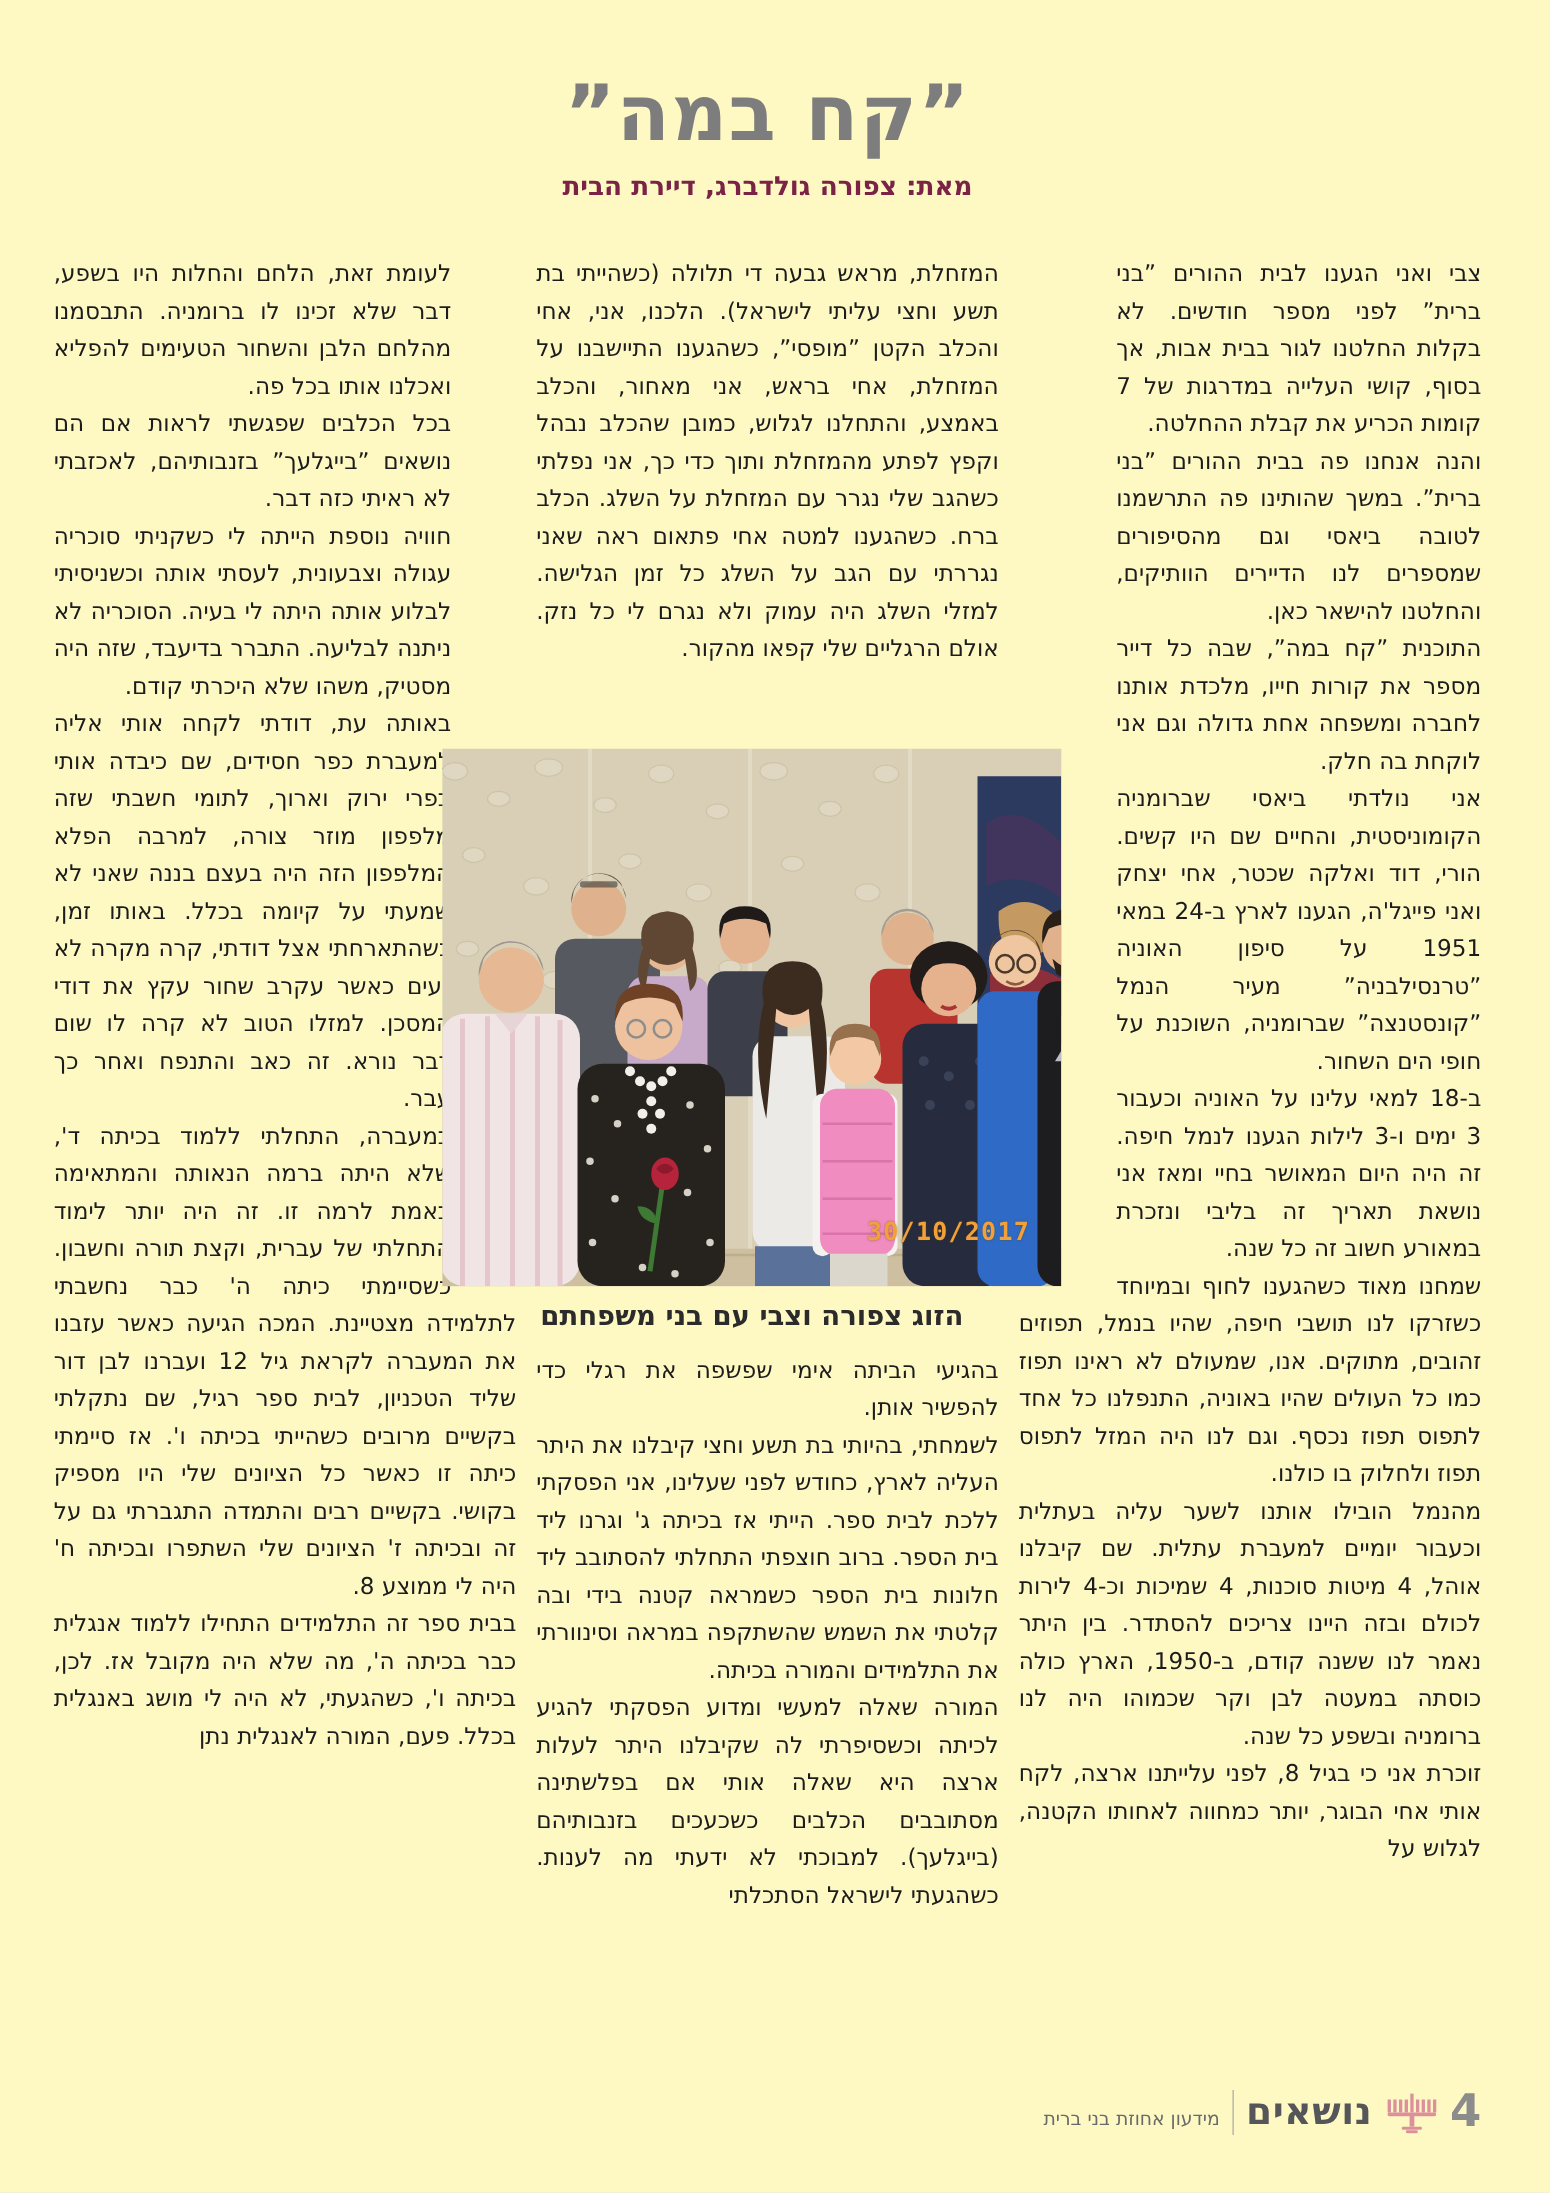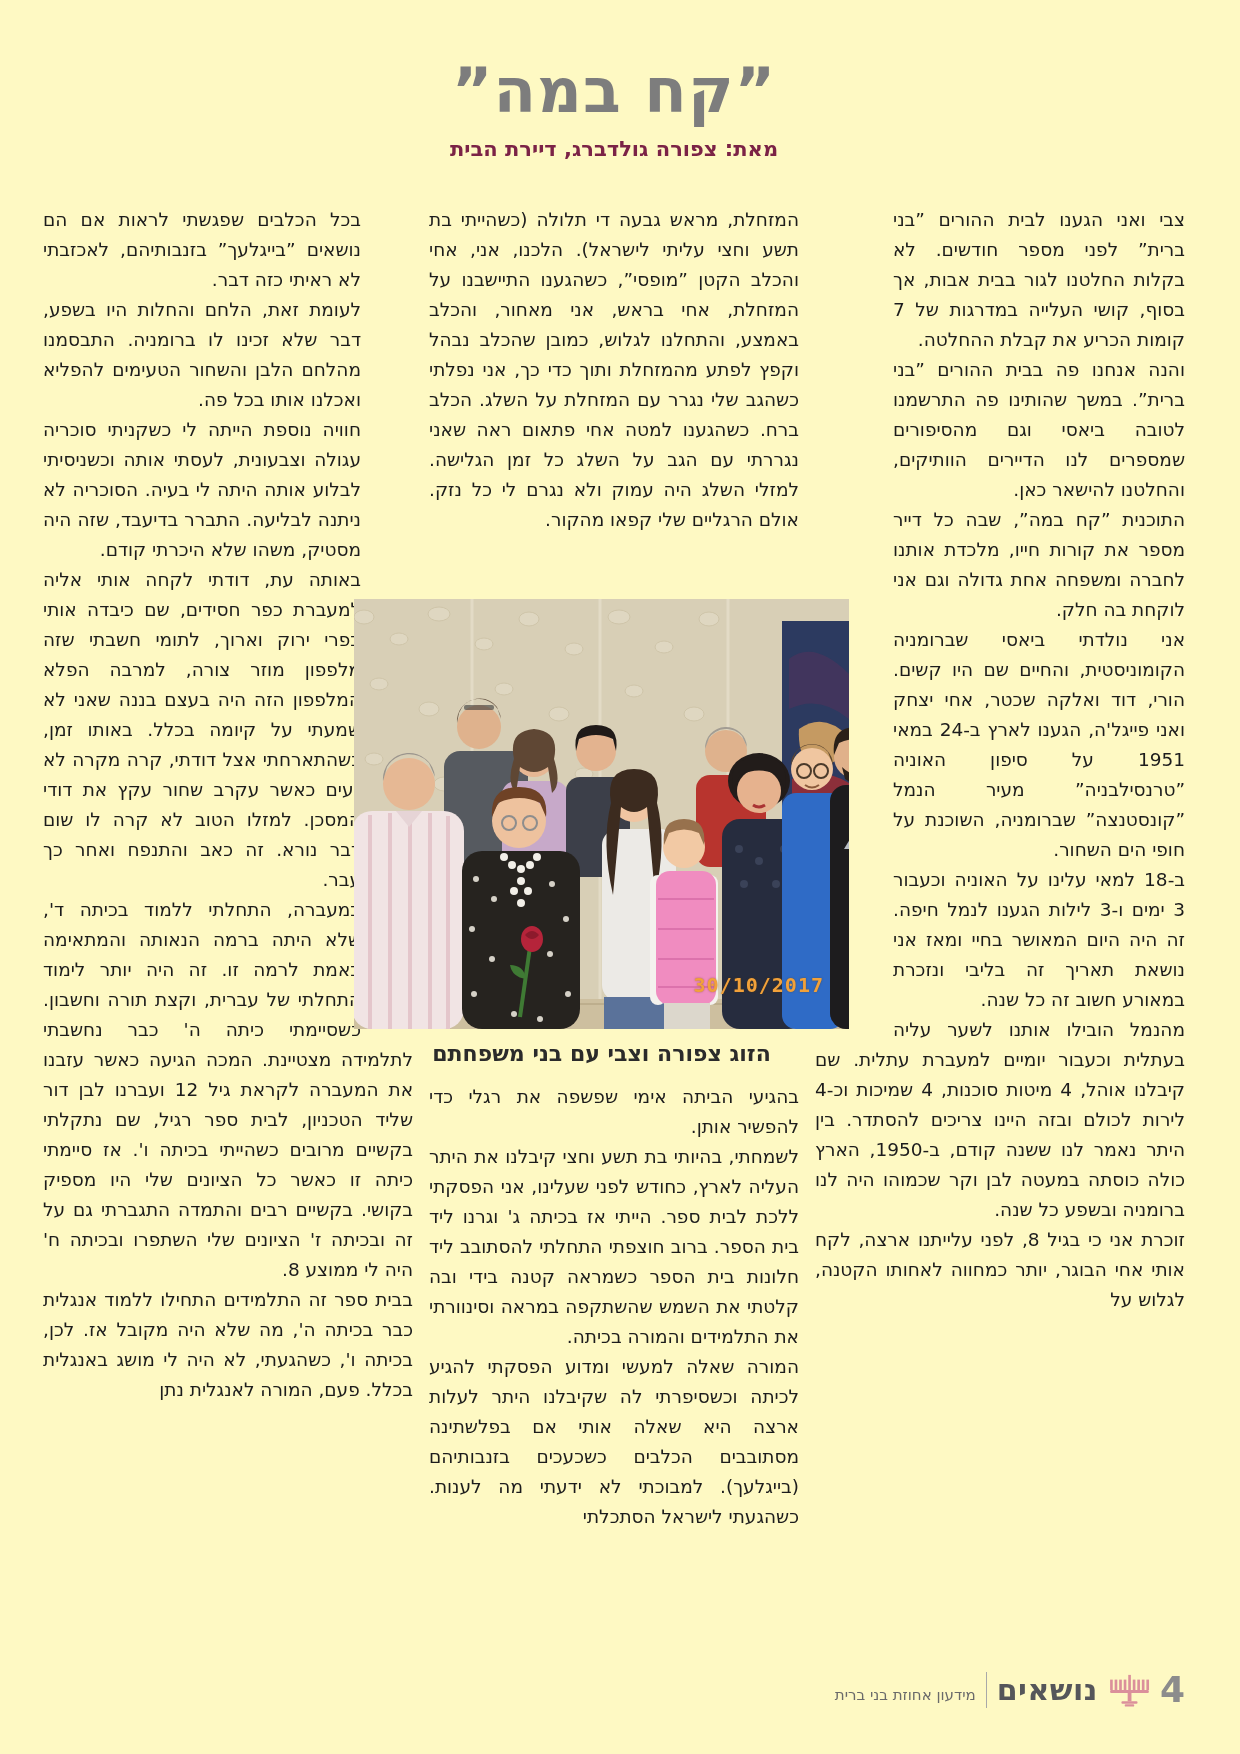--- a/index.html
+++ b/index.html
@@ -82,20 +82,21 @@
 
   <div class="columns">
 
     <div class="col">
       <div class="spacer-left"></div>
       <p>צבי ואני הגענו לבית ההורים ”בני ברית” לפני מספר חודשים. לא בקלות החלטנו לגור בבית אבות, אך בסוף, קושי העלייה במדרגות של 7 קומות הכריע את קבלת ההחלטה.</p>
       <p>והנה אנחנו פה בבית ההורים ”בני ברית”. במשך שהותינו פה התרשמנו לטובה ביאסי וגם מהסיפורים שמספרים לנו הדיירים הוותיקים, והחלטנו להישאר כאן.</p>
       <p>התוכנית ”קח במה”, שבה כל דייר מספר את קורות חייו, מלכדת אותנו לחברה ומשפחה אחת גדולה וגם אני לוקחת בה חלק.</p>
       <p>אני נולדתי ביאסי שברומניה הקומוניסטית, והחיים שם היו קשים. הורי, דוד ואלקה שכטר, אחי יצחק ואני פייגל'ה, הגענו לארץ ב-24 במאי 1951 על סיפון האוניה ”טרנסילבניה” מעיר הנמל ”קונסטנצה” שברומניה, השוכנת על חופי הים השחור.</p>
       <p>ב-18 למאי עלינו על האוניה וכעבור 3 ימים ו-3 לילות הגענו לנמל חיפה. זה היה היום המאושר בחיי ומאז אני נושאת תאריך זה בליבי ונזכרת במאורע חשוב זה כל שנה.</p>
+      <p>שמחנו מאוד כשהגענו לחוף ובמיוחד כשזרקו לנו תושבי חיפה, שהיו בנמל, תפוזים זהובים, מתוקים. אנו, שמעולם לא ראינו תפוז כמו כל העולים שהיו באוניה, התנפלנו כל אחד לתפוס תפוז נכסף. וגם לנו היה המזל לתפוס תפוז ולחלוק בו כולנו.</p>
       <p>מהנמל הובילו אותנו לשער עליה בעתלית וכעבור יומיים למעברת עתלית. שם קיבלנו אוהל, 4 מיטות סוכנות, 4 שמיכות וכ-4 לירות לכולם ובזה היינו צריכים להסתדר. בין היתר נאמר לנו ששנה קודם, ב-1950, הארץ כולה כוסתה במעטה לבן וקר שכמוהו היה לנו ברומניה ובשפע כל שנה.</p>
       <p>זוכרת אני כי בגיל 8, לפני עלייתנו ארצה, לקח אותי אחי הבוגר, יותר כמחווה לאחותו הקטנה, לגלוש על</p>
     </div>
 
     <div class="col">
       <p class="first-par">המזחלת, מראש גבעה די תלולה (כשהייתי בת תשע וחצי עליתי לישראל). הלכנו, אני, אחי והכלב הקטן ”מופסי”, כשהגענו התיישבנו על המזחלת, אחי בראש, אני מאחור, והכלב באמצע, והתחלנו לגלוש, כמובן שהכלב נבהל וקפץ לפתע מהמזחלת ותוך כדי כך, אני נפלתי כשהגב שלי נגרר עם המזחלת על השלג. הכלב ברח. כשהגענו למטה אחי פתאום ראה שאני נגררתי עם הגב על השלג כל זמן הגלישה. למזלי השלג היה עמוק ולא נגרם לי כל נזק. אולם הרגליים שלי קפאו מהקור.</p>
 
       <div class="photo-block">
         <div class="photo-frame">
           <svg viewBox="0 0 515 430" preserveAspectRatio="xMidYMid slice">
@@ -264,22 +265,22 @@
         <div class="photo-caption">הזוג צפורה וצבי עם בני משפחתם</div>
       </div>
 
       <p>בהגיעי הביתה אימי שפשפה את רגלי כדי להפשיר אותן.</p>
       <p>לשמחתי, בהיותי בת תשע וחצי קיבלנו את היתר העליה לארץ, כחודש לפני שעלינו, אני הפסקתי ללכת לבית ספר. הייתי אז בכיתה ג' וגרנו ליד בית הספר. ברוב חוצפתי התחלתי להסתובב ליד חלונות בית הספר כשמראה קטנה בידי ובה קלטתי את השמש שהשתקפה במראה וסינוורתי את התלמידים והמורה בכיתה.</p>
       <p>המורה שאלה למעשי ומדוע הפסקתי להגיע לכיתה וכשסיפרתי לה שקיבלנו היתר לעלות ארצה היא שאלה אותי אם בפלשתינה מסתובבים הכלבים כשכעכים בזנבותיהם (בייגלעך). למבוכתי לא ידעתי מה לענות. כשהגעתי לישראל הסתכלתי</p>
     </div>
 
     <div class="col">
       <div class="spacer-right"></div>
+      <p>לעומת זאת, הלחם והחלות היו בשפע, דבר שלא זכינו לו ברומניה. התבסמנו מהלחם הלבן והשחור הטעימים להפליא ואכלנו אותו בכל פה.</p>
       <p>בכל הכלבים שפגשתי לראות אם הם נושאים ”בייגלעך” בזנבותיהם, לאכזבתי לא ראיתי כזה דבר.</p>
-      <p>לעומת זאת, הלחם והחלות היו בשפע, דבר שלא זכינו לו ברומניה. התבסמנו מהלחם הלבן והשחור הטעימים להפליא ואכלנו אותו בכל פה.</p>
       <p>חוויה נוספת הייתה לי כשקניתי סוכריה עגולה וצבעונית, לעסתי אותה וכשניסיתי לבלוע אותה היתה לי בעיה. הסוכריה לא ניתנה לבליעה. התברר בדיעבד, שזה היה מסטיק, משהו שלא היכרתי קודם.</p>
       <p>באותה עת, דודתי לקחה אותי אליה למעברת כפר חסידים, שם כיבדה אותי בפרי ירוק וארוך, לתומי חשבתי שזה מלפפון מוזר צורה, למרבה הפלא המלפפון הזה היה בעצם בננה שאני לא שמעתי על קיומה בכלל. באותו זמן, כשהתארחתי אצל דודתי, קרה מקרה לא נעים כאשר עקרב שחור עקץ את דודי המסכן. למזלו הטוב לא קרה לו שום דבר נורא. זה כאב והתנפח ואחר כך עבר.</p>
       <p>במעברה, התחלתי ללמוד בכיתה ד', שלא היתה ברמה הנאותה והמתאימה באמת לרמה זו. זה היה יותר לימוד התחלתי של עברית, וקצת תורה וחשבון. כשסיימתי כיתה ה' כבר נחשבתי לתלמידה מצטיינת. המכה הגיעה כאשר עזבנו את המעברה לקראת גיל 12 ועברנו לבן דור שליד הטכניון, לבית ספר רגיל, שם נתקלתי בקשיים מרובים כשהייתי בכיתה ו'. אז סיימתי כיתה זו כאשר כל הציונים שלי היו מספיק בקושי. בקשיים רבים והתמדה התגברתי גם על זה ובכיתה ז' הציונים שלי השתפרו ובכיתה ח' היה לי ממוצע 8.</p>
       <p>בבית ספר זה התלמידים התחילו ללמוד אנגלית כבר בכיתה ה', מה שלא היה מקובל אז. לכן, בכיתה ו', כשהגעתי, לא היה לי מושג באנגלית בכלל. פעם, המורה לאנגלית נתן</p>
     </div>
   </div>
 
   <div class="footer">
     <div class="page-number">4</div>
     <svg class="menorah" width="42" height="34" viewBox="0 0 44 36">

